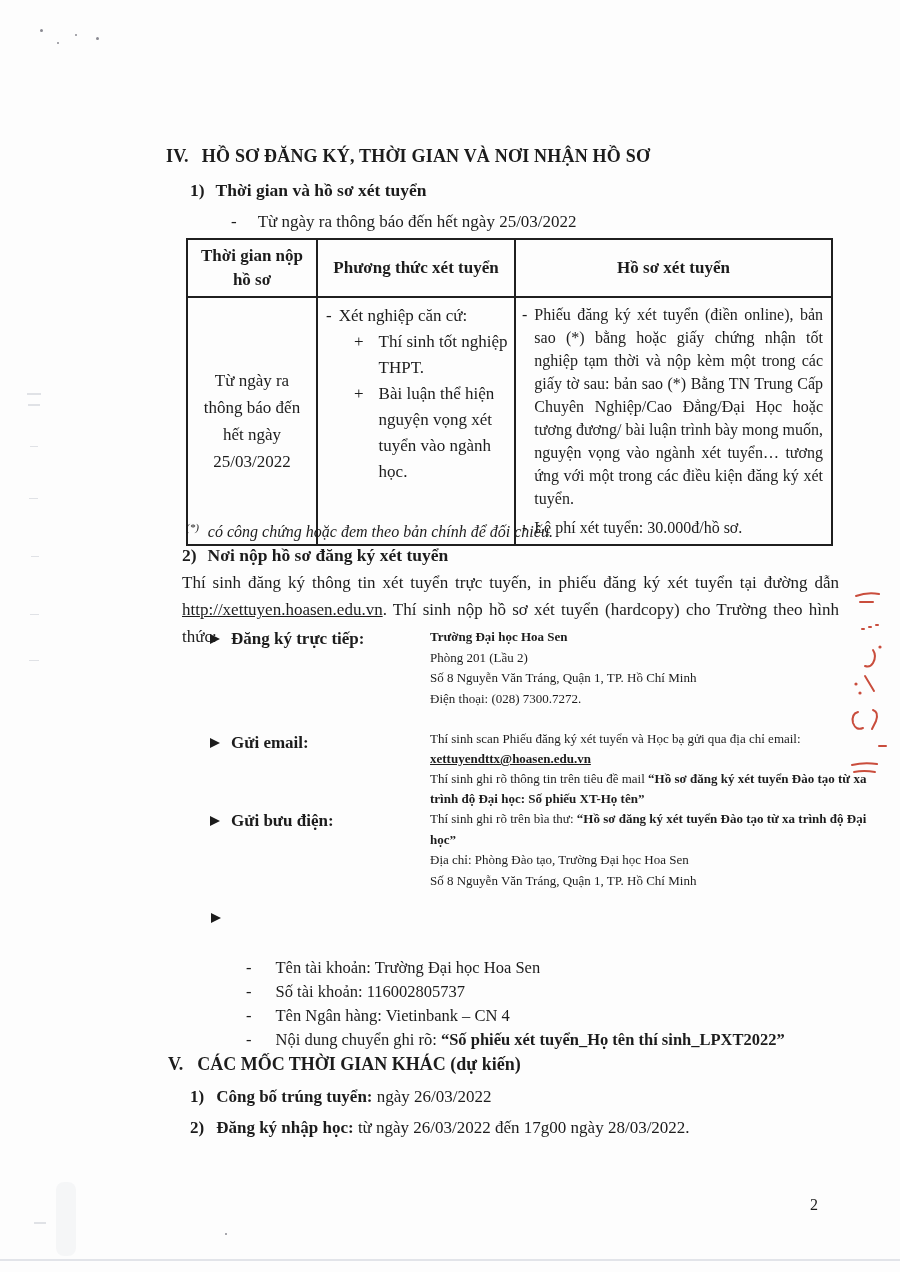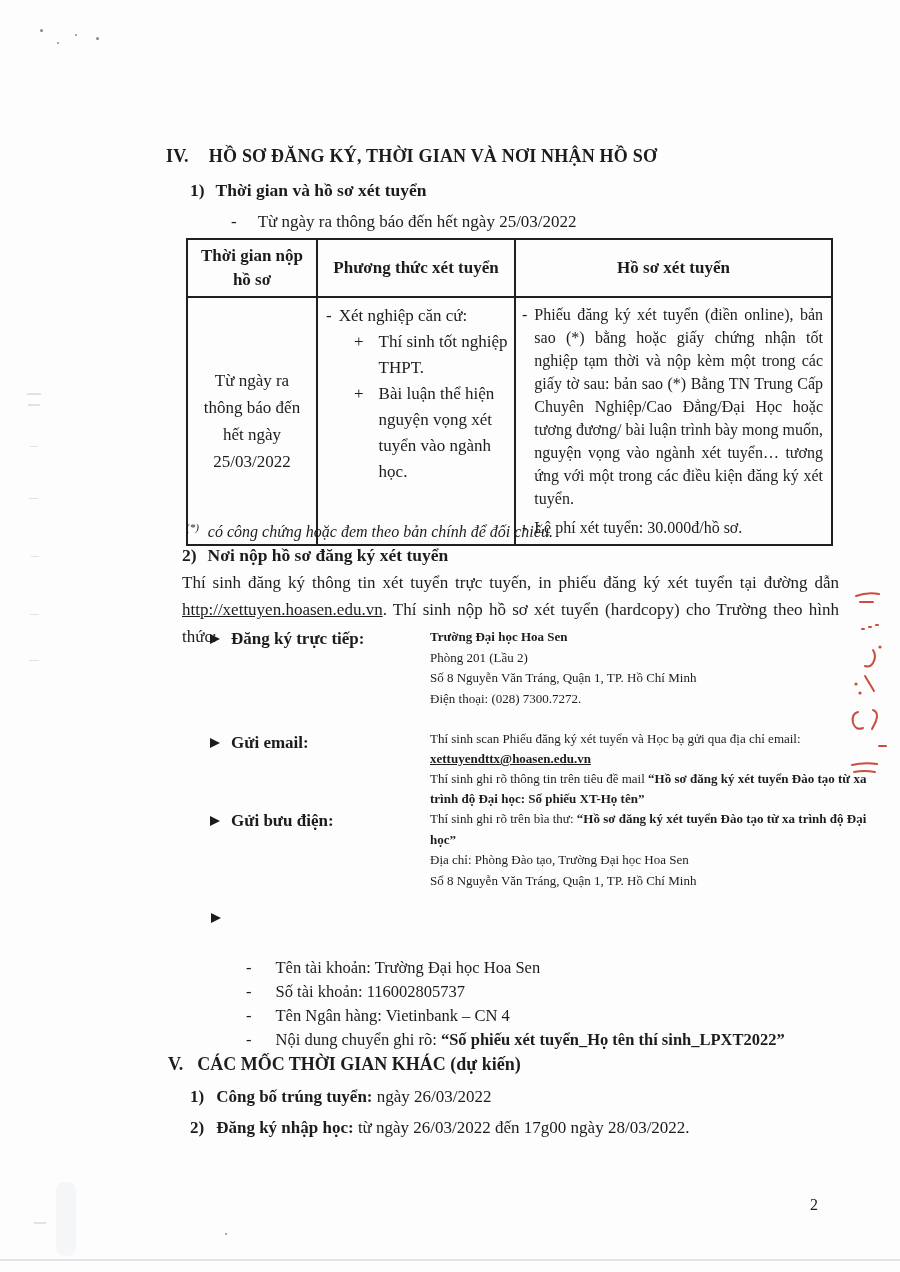--- a/index.html
+++ b/index.html
@@ -11,21 +11,21 @@
     font-family:"Liberation Serif","DejaVu Serif",serif;
     color:#1c1c1c;
     overflow:hidden;
   }
   .abs{position:absolute;}
   .b{font-weight:bold;}
   .u{text-decoration:underline;}
   a, .link{color:#1c1c1c;}
 
   
-  .h4{top:146px;left:166px;font-size:18px;font-weight:bold;display:flex;gap:20px;letter-spacing:.2px;justify-content:flex-end;}
+  .h4{top:146px;left:166px;font-size:18px;font-weight:bold;display:flex;gap:13px;letter-spacing:.2px;justify-content:flex-end;}
   .sub-head{font-size:17.5px;display:flex;gap:11px;}
   .s4i1{top:180px;left:190px;}
   .s4bullet{top:212px;left:231px;font-size:17px;display:flex;gap:21px;}
 
   
   table.adm{position:absolute;top:238px;left:186px;width:645px;border-collapse:collapse;table-layout:fixed;}
   table.adm th,table.adm td{border:2px solid #1f1f1f;}
   table.adm th{font-size:17px;font-weight:bold;text-align:center;vertical-align:middle;height:52px;line-height:24px;padding:2px 6px;}
   td.c1{text-align:center;vertical-align:middle;font-size:17px;line-height:27px;padding:0 12px;}
   td.c2{vertical-align:top;font-size:17px;line-height:26px;padding:5px 6px 5px 8px;}

